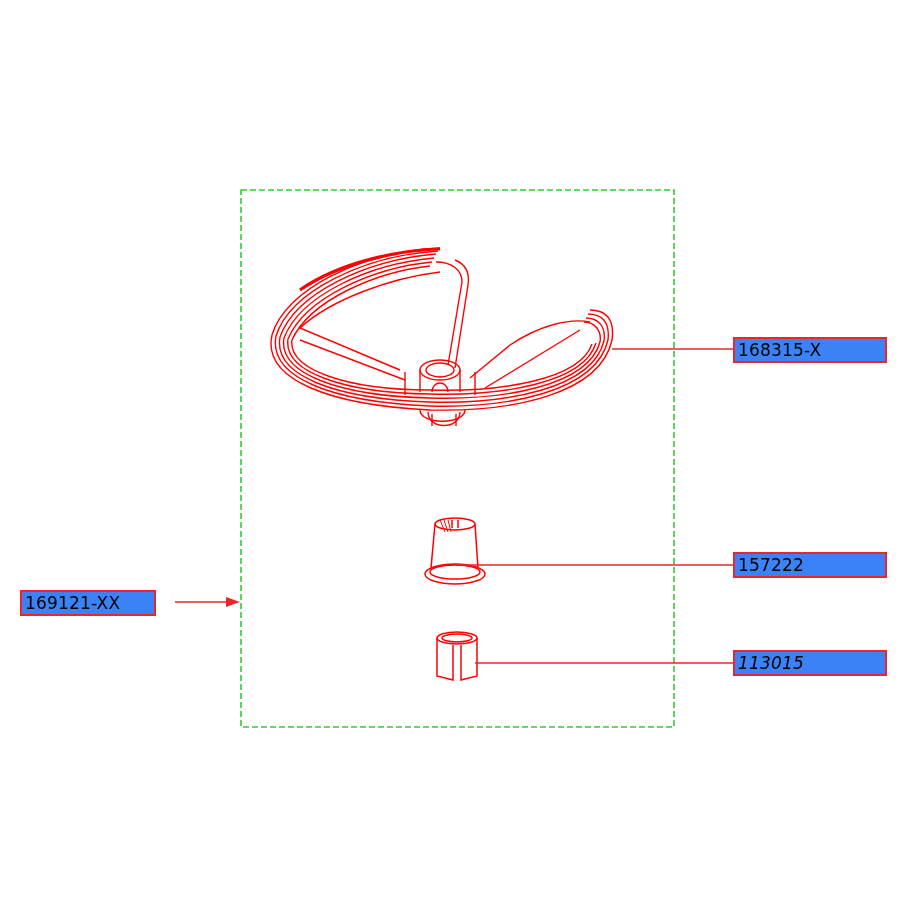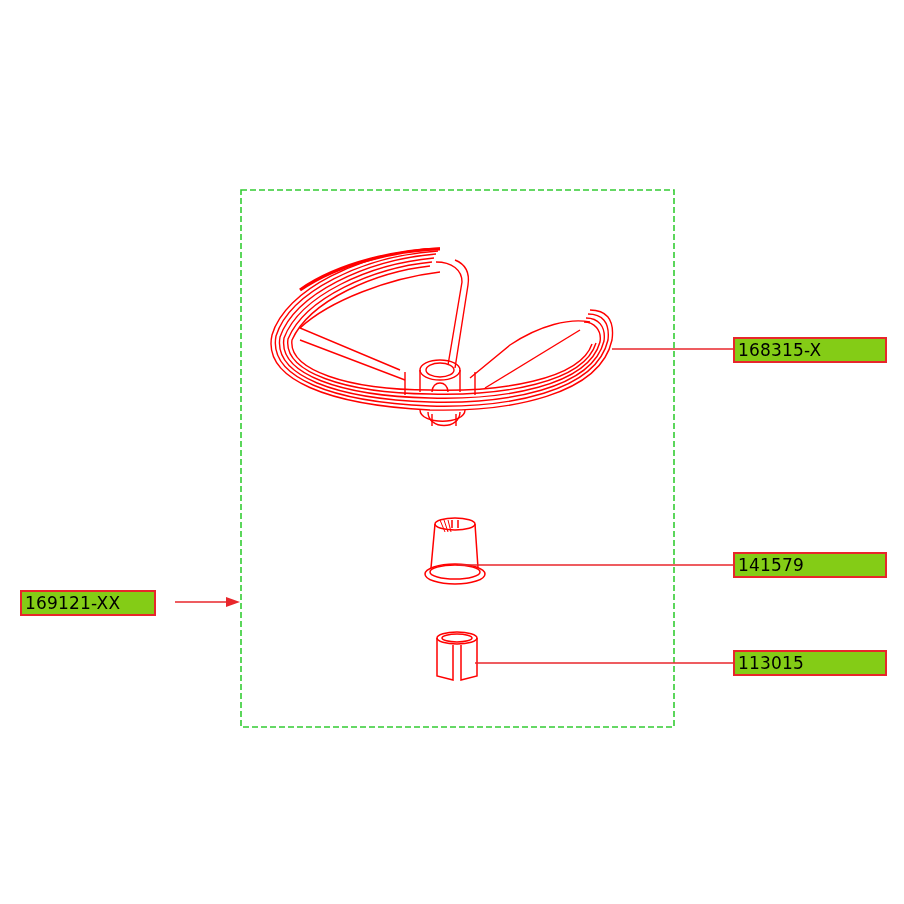--- a/index.html
+++ b/index.html
@@ -1,18 +1,18 @@
 <!DOCTYPE html>
 <html><head>
   <meta charset="utf-8">
   <style>
     html, body { margin:0; padding:0; background:#ffffff; }
     body { width:904px; height:904px; position:relative; overflow:hidden; font-family:"DejaVu Sans", sans-serif; }
     #drawing { position:absolute; left:0; top:0; width:904px; height:904px; }
-    .label-box { position:absolute; border:2px solid #e8262b; background:#84cc16; box-sizing:border-box; height:26px; width:154px; font-family:"DejaVu Sans", sans-serif; font-size:17px; line-height:22px; padding-left:3px; color:#000; letter-spacing:0.2px; }
+    .label-box { position:absolute; border:2px solid #e8262b; background:#3b82f6; box-sizing:border-box; height:26px; width:154px; font-family:"DejaVu Sans", sans-serif; font-size:17px; line-height:22px; padding-left:3px; color:#000; letter-spacing:0.2px; }
   </style>
 </head>
 <body>
 
 <svg id="drawing" viewBox="0 0 904 904" xmlns="http://www.w3.org/2000/svg">
 
   <rect x="241" y="190" width="433" height="537" fill="none" stroke="#33cc33" stroke-width="1.6" stroke-dasharray="6,3"></rect>
 
   <g fill="none" stroke="#ff0000" stroke-width="1.4">
 
@@ -59,15 +59,15 @@
   </g>
 
   <line x1="612" y1="349" x2="733" y2="349" stroke="#e8262b" stroke-width="1.4"></line>
   <line x1="458" y1="565" x2="733" y2="565" stroke="#e8262b" stroke-width="1.4"></line>
   <line x1="475" y1="663" x2="733" y2="663" stroke="#e8262b" stroke-width="1.4"></line>
   <line x1="175" y1="602" x2="228" y2="602" stroke="#e8262b" stroke-width="1.4"></line>
   <polygon points="226,597 240,602 226,607" fill="#e8262b"></polygon>
 </svg>
 
 <div class="label-box" style="left:733px; top:337px;">168315-X</div>
-<div class="label-box" style="left:733px; top:552px;">141579</div>
-<div class="label-box" style="left:733px; top:650px;">113015</div>
+<div class="label-box" style="left:733px; top:552px;">157222</div>
+<div class="label-box" style="left:733px; top:650px;font-style:italic;">113015</div>
 <div class="label-box" style="left:20px; top:590px; width:136px;">169121-XX</div>
 
 </body></html>

